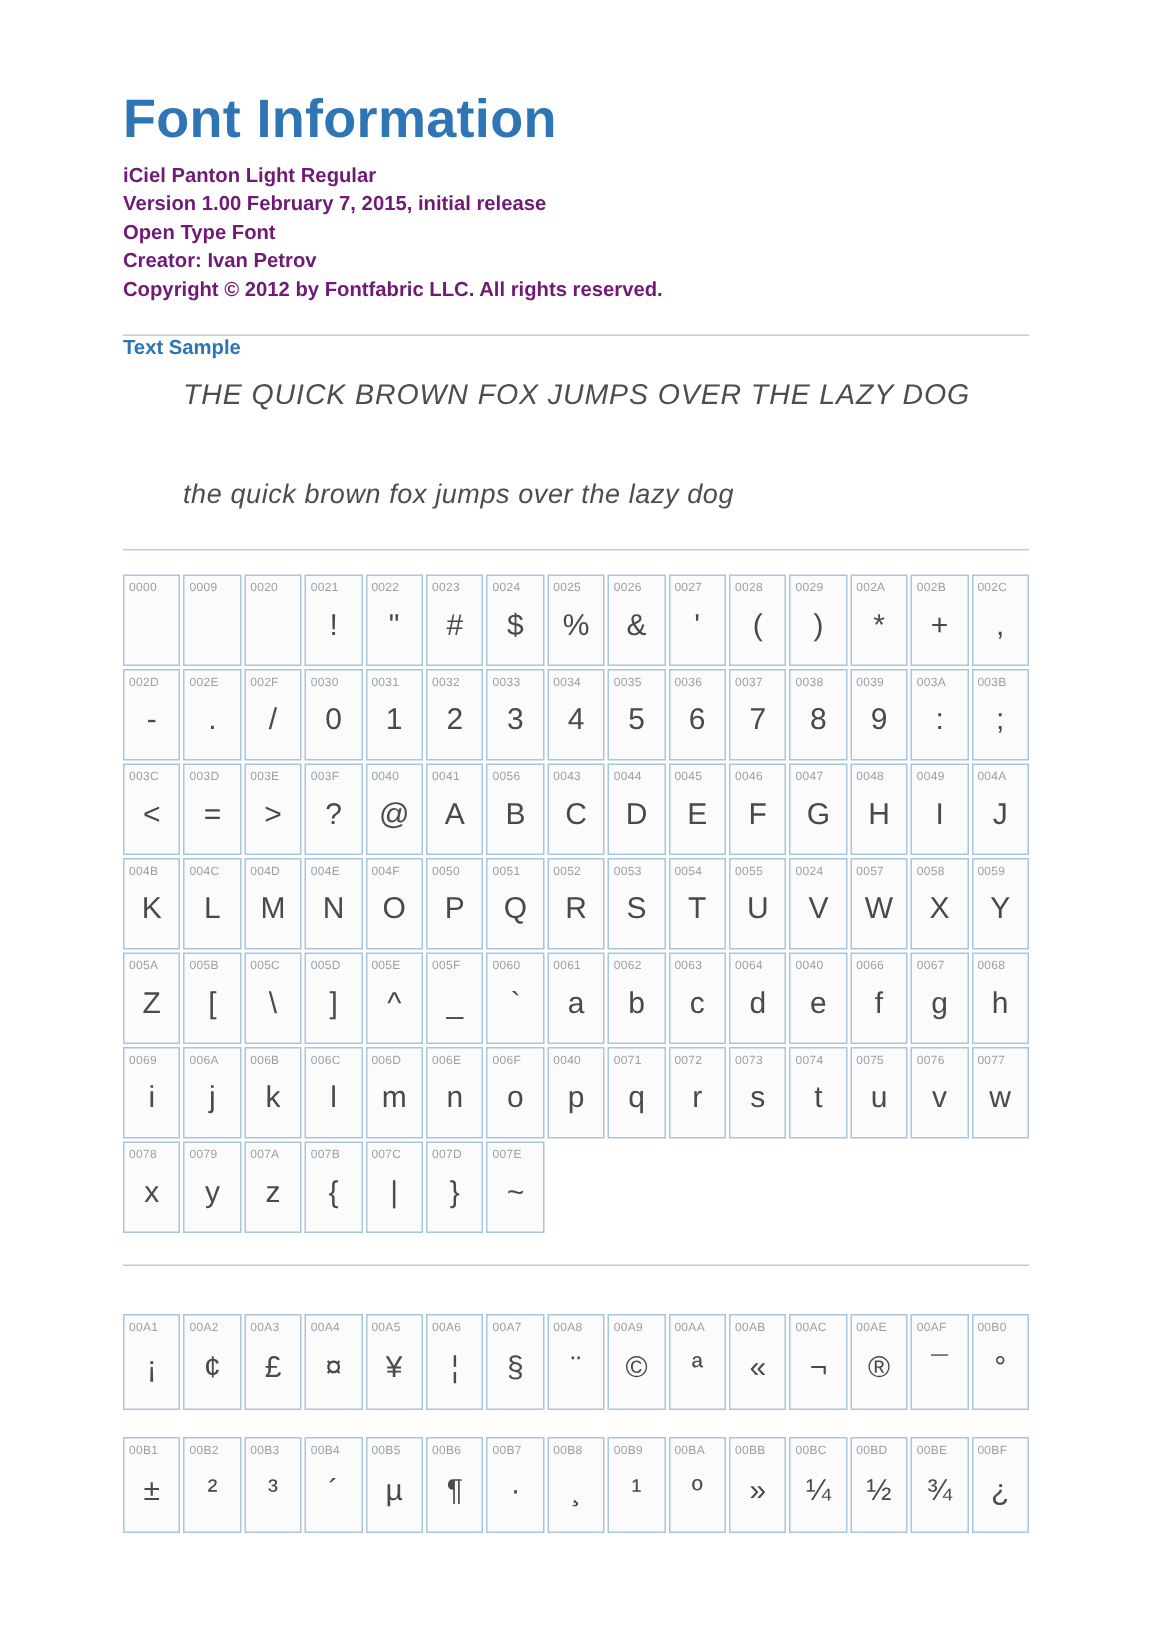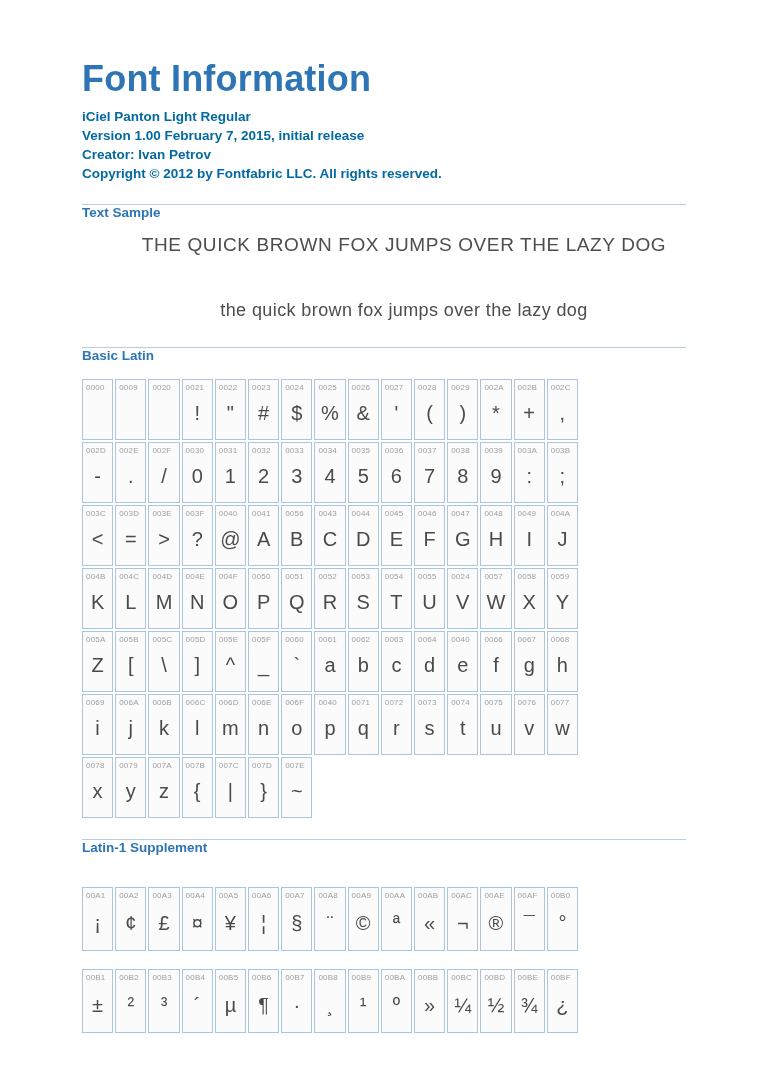--- a/index.html
+++ b/index.html
@@ -17,59 +17,60 @@
   .doc-title {
     color: #2e75b6;
     font-size: 36px;
     font-weight: bold;
     letter-spacing: 0.2px;
     margin-bottom: 7px;
   }
   .meta-line {
     font-size: 13.5px;
     font-weight: bold;
-    color: #0369a1;
+    color: #701a75;
     line-height: 19px;
   }
   .rule {
     border: none;
     border-top: 1px solid #b9cde0;
     margin: 0;
   }
   .rule-1 { margin-top: 21px; }
   .rule-2 { margin-top: 26px; }
   .rule-3 { margin-top: 21px; }
   .section-heading {
     color: #2e75b6;
     font-size: 13.5px;
     font-weight: bold;
     margin-top: 0;
   }
   .sample-block {
     padding-left: 40px;
-    text-align: center;
+    text-align: left;
     color: #4d4d4d;
+    font-style: italic;
   }
   .sample-upper {
     margin-top: 14px;
     font-size: 19px;
     letter-spacing: 0.6px;
     font-weight: normal;
   }
   .sample-lower {
     margin-top: 44px;
     font-size: 18px;
     letter-spacing: 0.4px;
   }
   .glyph-grid {
     margin-top: 16px;
     display: grid;
     grid-template-columns: repeat(15, 1fr);
     gap: 2px;
-    width: 496px;
+    width: 604px;
   }
   .cell {
     background: #fbfbfb;
     border: 1px solid #a9c5e0;
     height: 61px;
     display: flex;
     flex-direction: column;
     overflow: hidden;
   }
   .latin1-grid .cell { height: 64px; margin-top: 16px; }
@@ -94,36 +95,36 @@
 </head>
 <body>
 
 <div class="page">
 
   <h1 class="doc-title">Font Information</h1>
 
   <div>
     <div class="meta-line">iCiel Panton Light Regular</div>
     <div class="meta-line">Version 1.00 February 7, 2015, initial release</div>
+    <div class="meta-line">Open Type Font</div>
     <div class="meta-line">Creator: Ivan Petrov</div>
     <div class="meta-line">Copyright © 2012 by Fontfabric LLC. All rights reserved.</div>
   </div>
 
   <hr class="rule rule-1">
 
   <h2 class="section-heading">Text Sample</h2>
 
   <div class="sample-block">
     <div class="sample-upper">THE QUICK BROWN FOX JUMPS OVER THE LAZY DOG</div>
     <div class="sample-lower">the quick brown fox jumps over the lazy dog</div>
   </div>
 
   <hr class="rule rule-2">
 
-  <h2 class="section-heading">Basic Latin</h2>
 
   <div class="glyph-grid basic-latin-grid" id="basic-latin-grid">
       <div class="cell">
         <span class="code">0000</span>
         <span class="glyph"></span>
       </div>
       <div class="cell">
         <span class="code">0009</span>
         <span class="glyph"></span>
       </div>
@@ -504,21 +505,20 @@
         <span class="glyph">}</span>
       </div>
       <div class="cell">
         <span class="code">007E</span>
         <span class="glyph">~</span>
       </div>
     </div>
 
   <hr class="rule rule-3">
 
-  <h2 class="section-heading">Latin-1 Supplement</h2>
 
   <div class="glyph-grid latin1-grid" id="latin1-grid">
       <div class="cell">
         <span class="code">00A1</span>
         <span class="glyph">¡</span>
       </div>
       <div class="cell">
         <span class="code">00A2</span>
         <span class="glyph">¢</span>
       </div>

